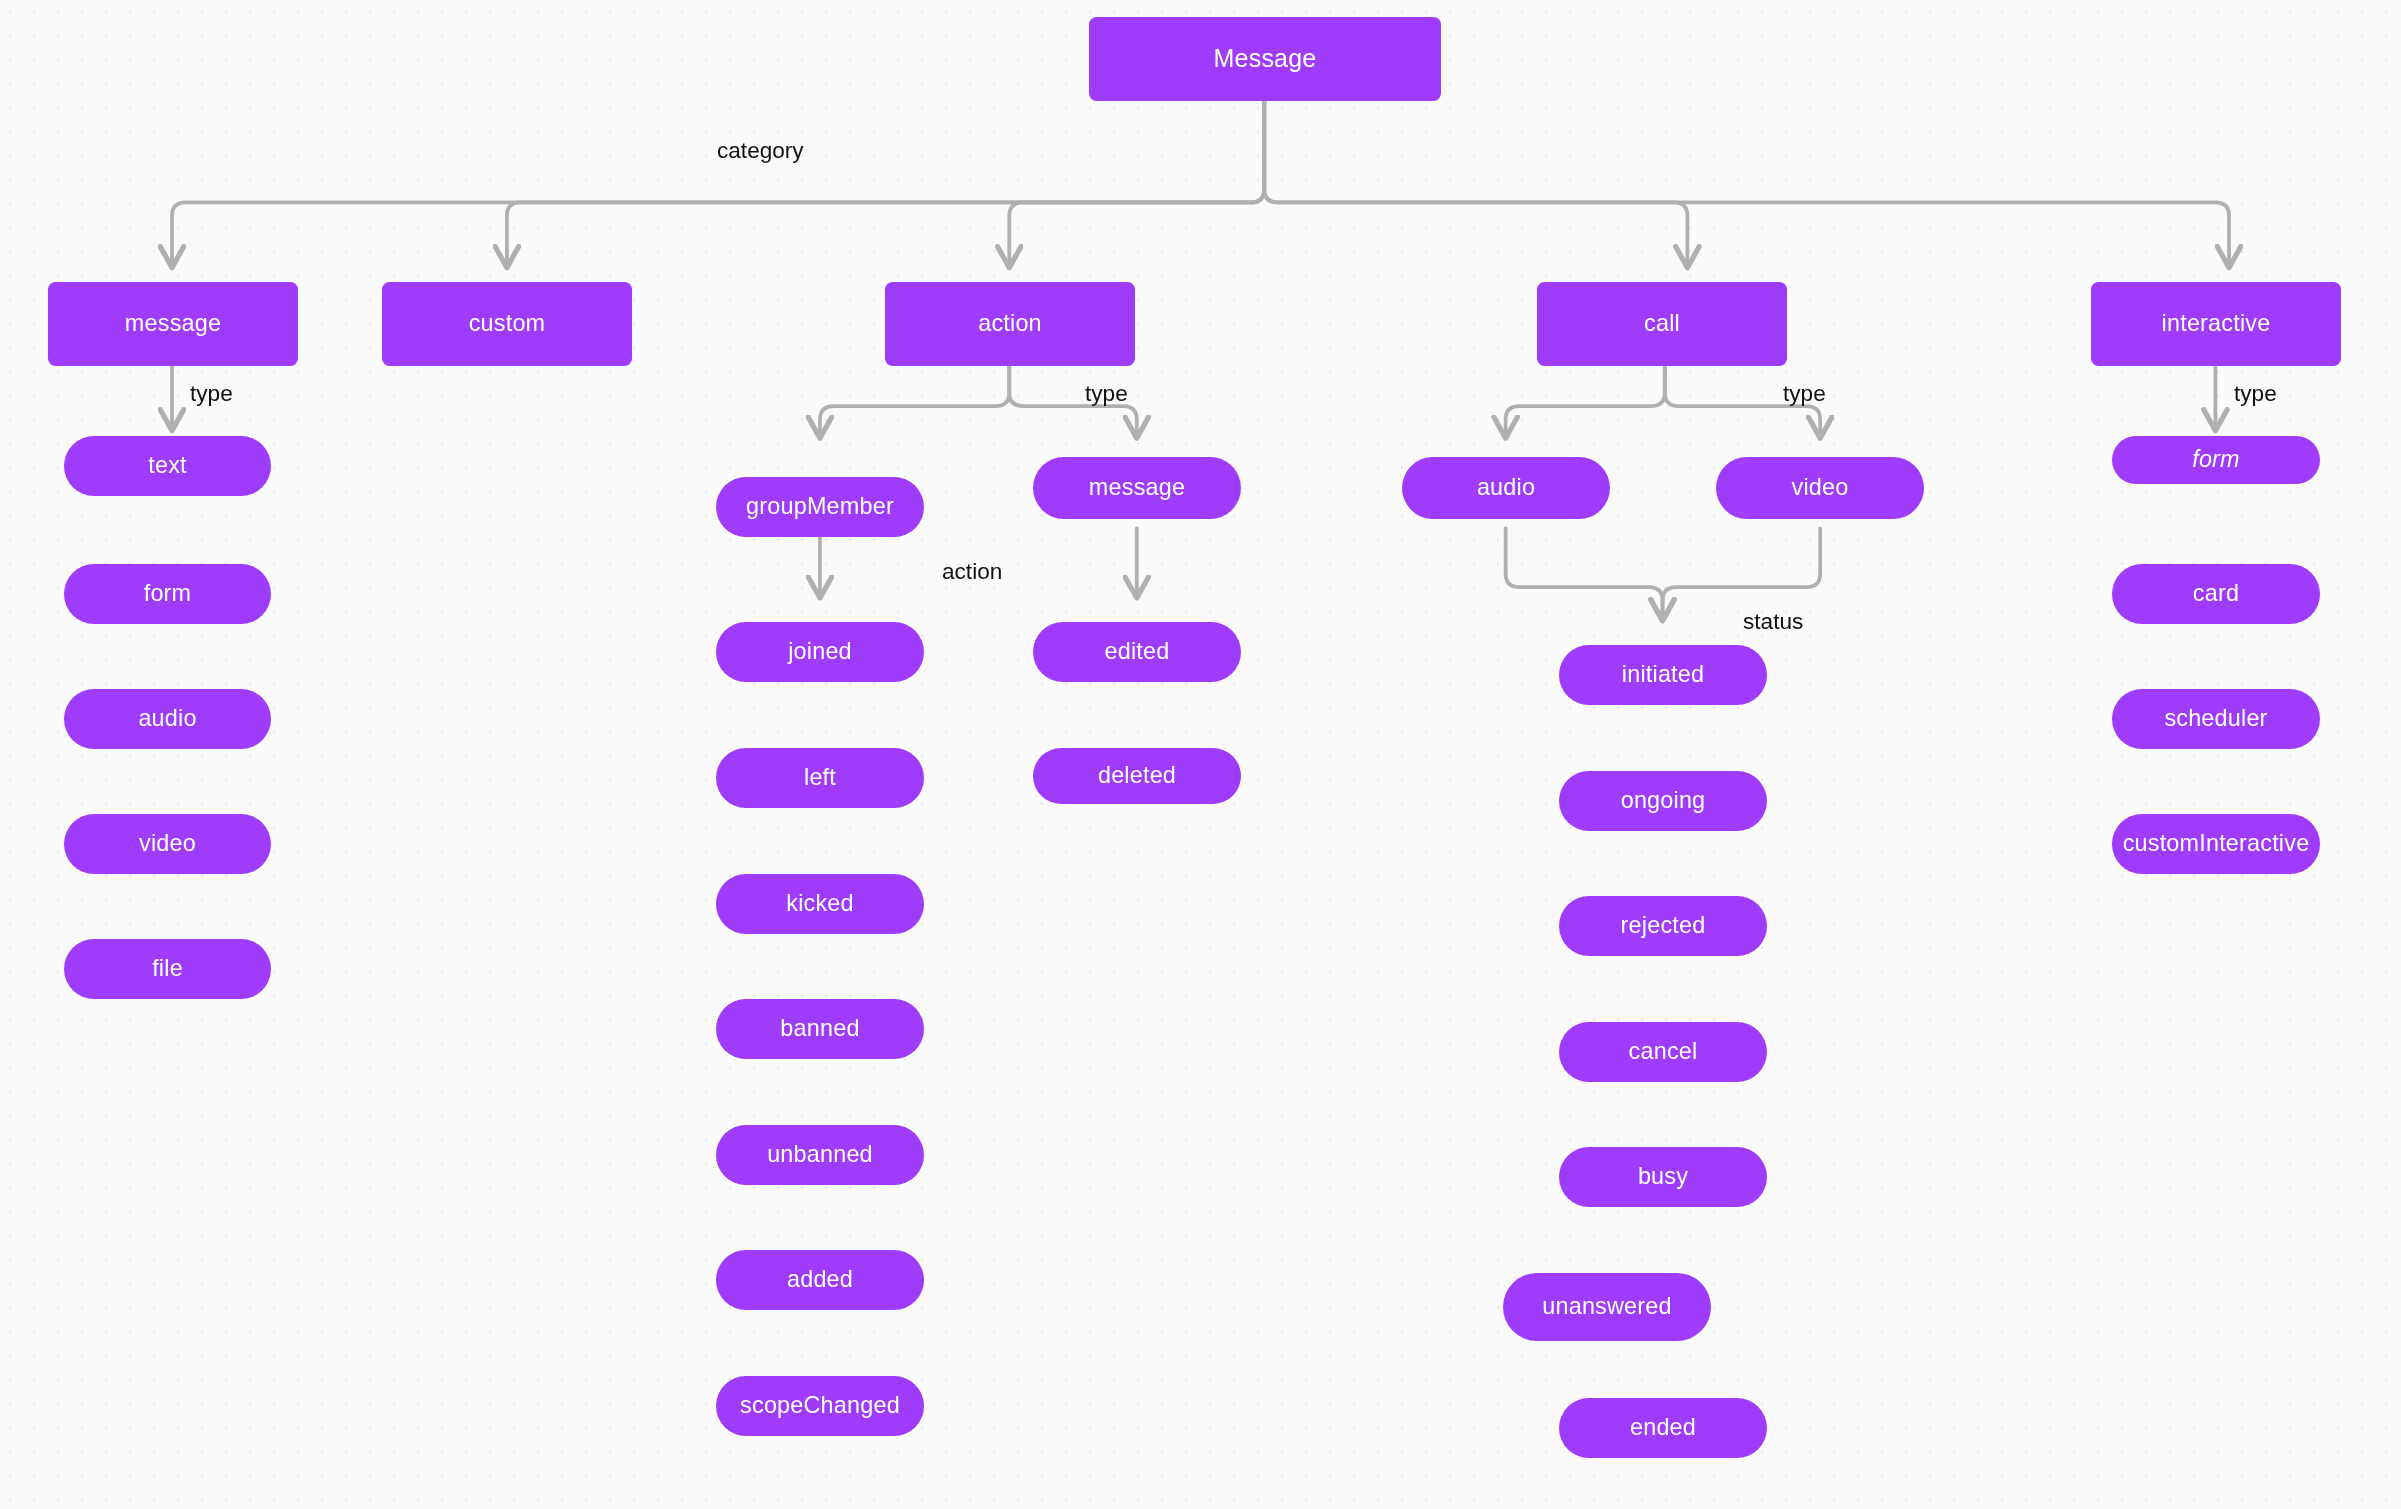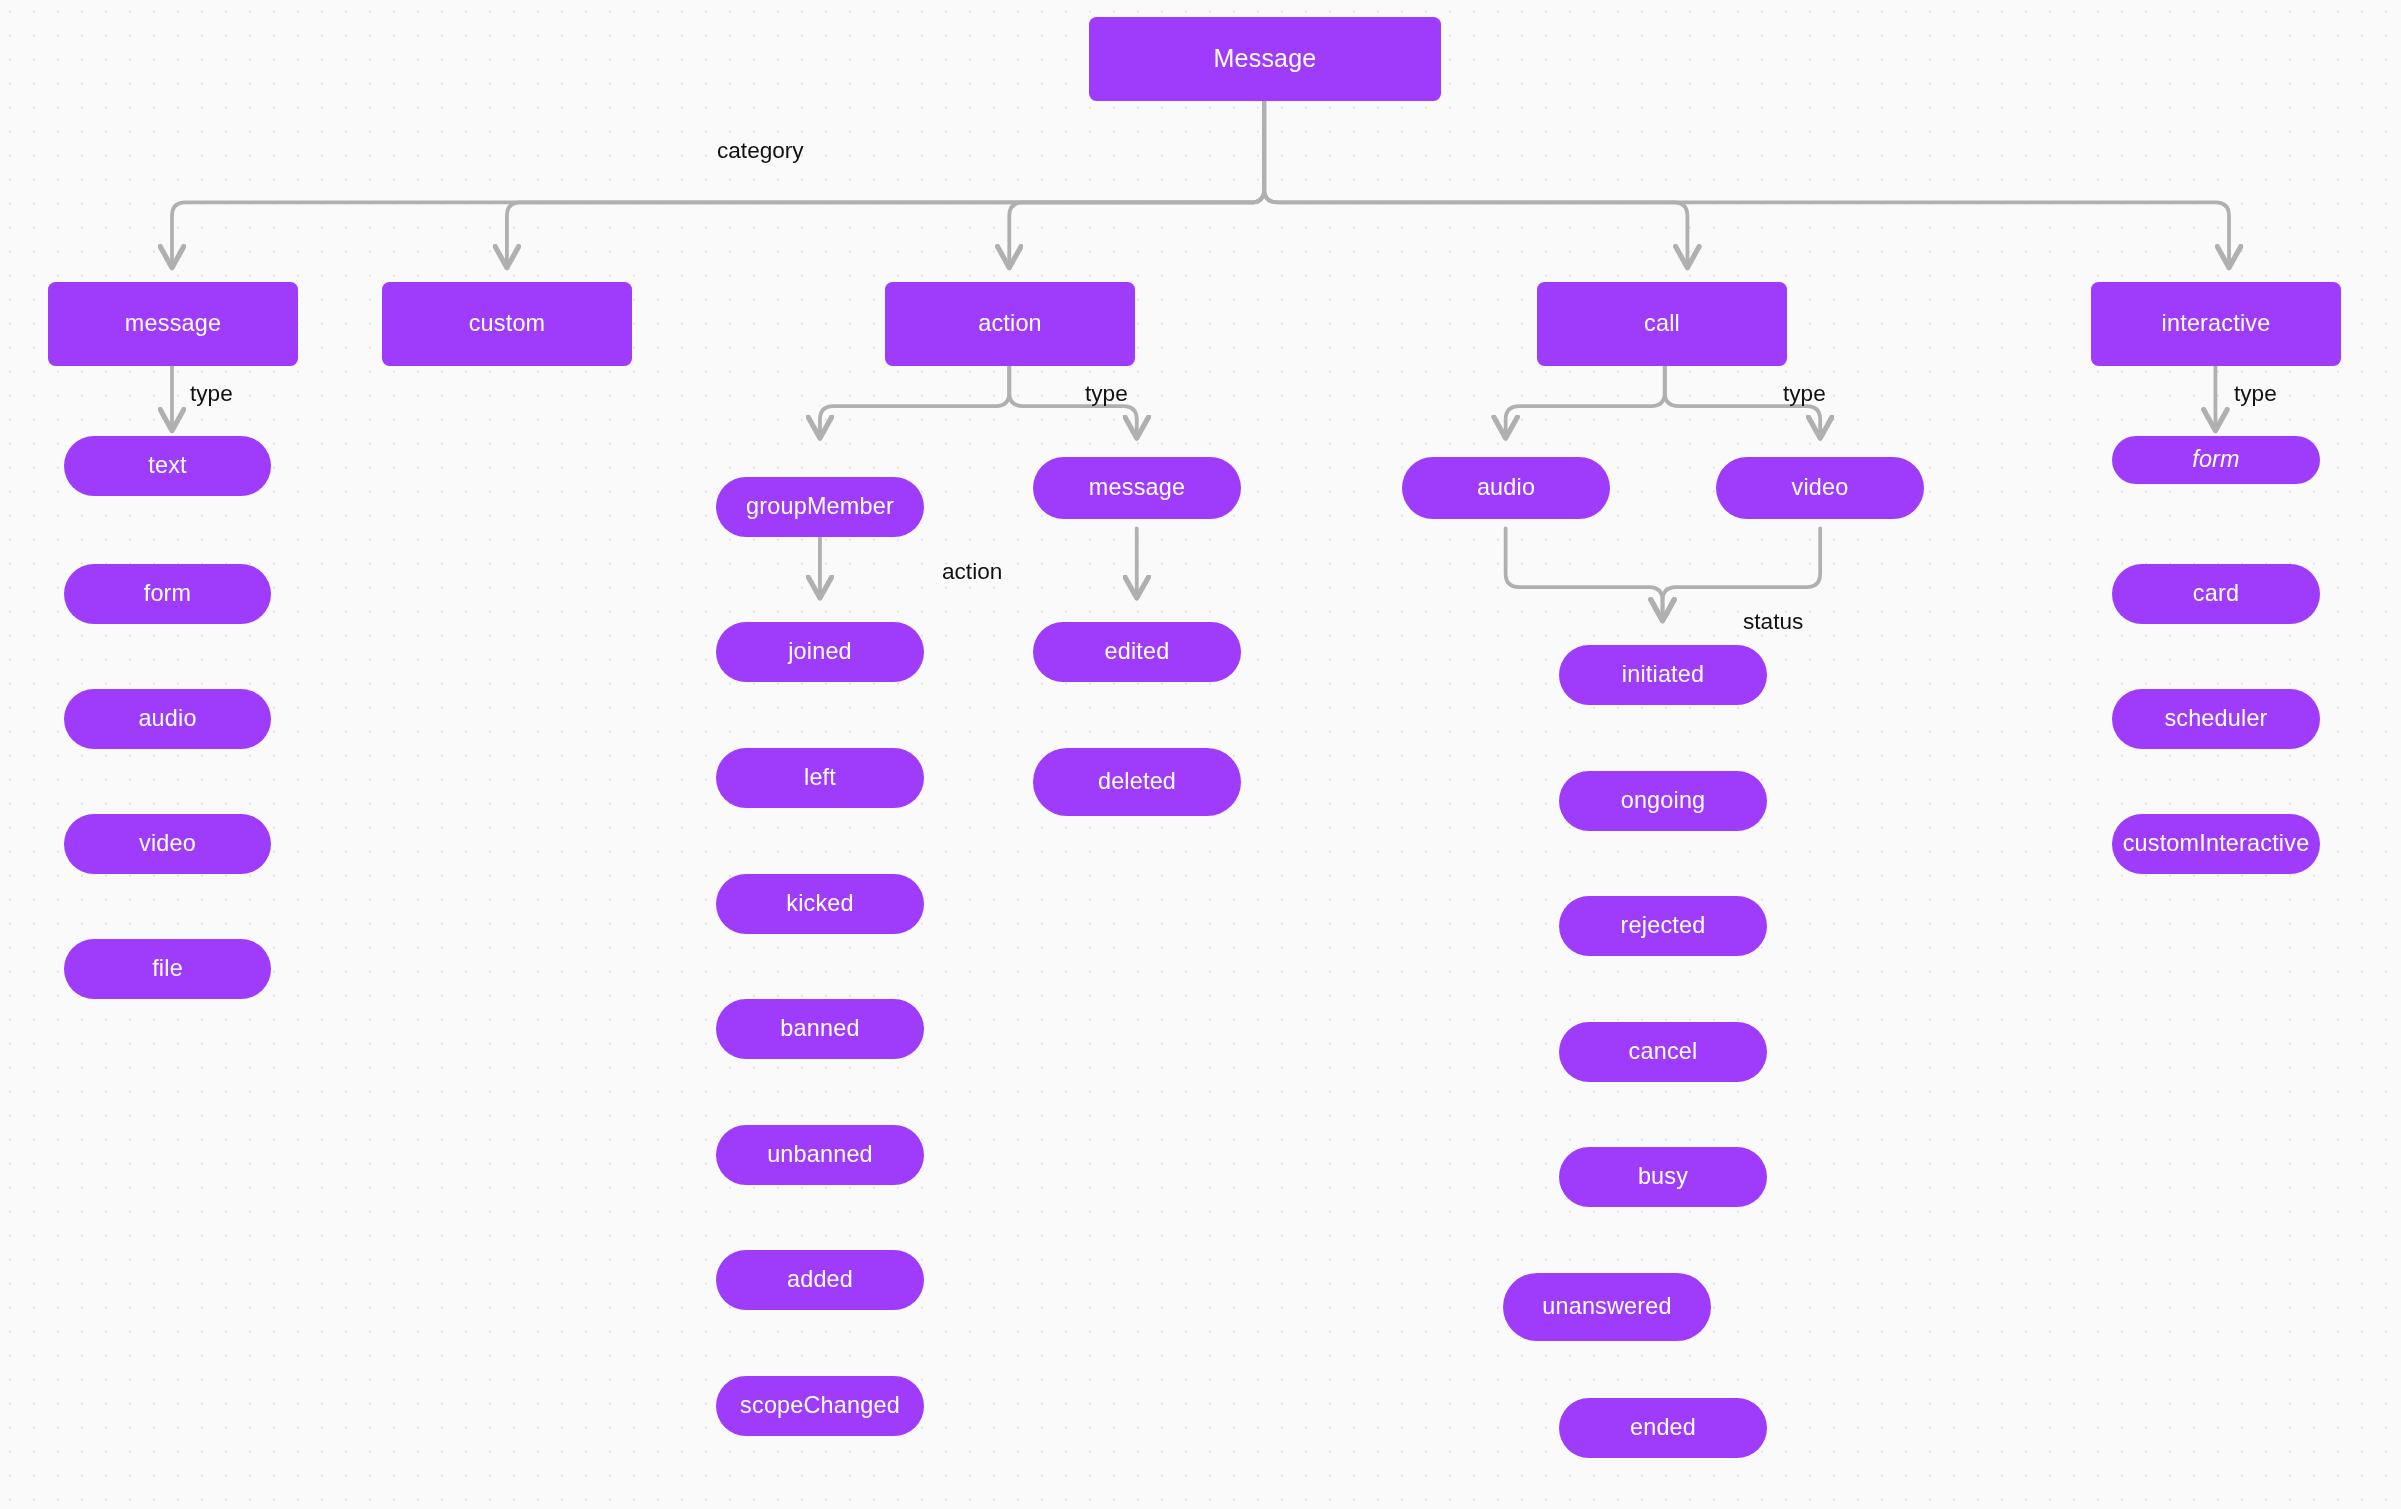--- a/index.html
+++ b/index.html
@@ -158,21 +158,21 @@
   <div class="node pill" style="left:716px; top:1250px; width:208px; height:60px;">
     <span>added</span>
   </div>
   <div class="node pill" style="left:716px; top:1376px; width:208px; height:60px;">
     <span>scopeChanged</span>
   </div>
 
   <div class="node pill" style="left:1033px; top:622px; width:208px; height:60px;">
     <span>edited</span>
   </div>
-  <div class="node pill" style="left:1033px; top:748px; width:208px; height:68px;">
+  <div class="node pill" style="left:1033px; top:748px; width:208px; height:56px;">
     <span>deleted</span>
   </div>
 
   <div class="node pill" style="left:1402px; top:457px; width:208px; height:62px;">
     <span>audio</span>
   </div>
   <div class="node pill" style="left:1716px; top:457px; width:208px; height:62px;">
     <span>video</span>
   </div>
 

